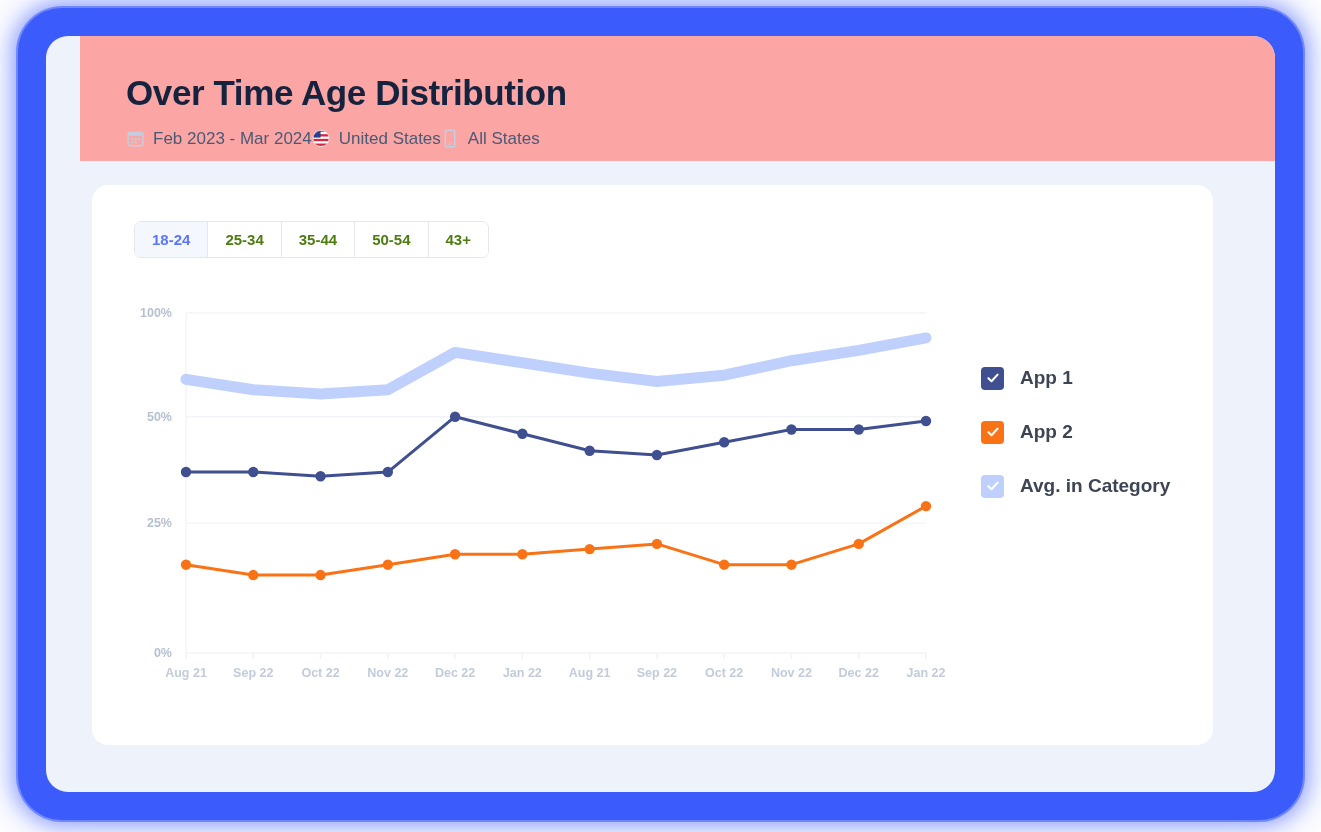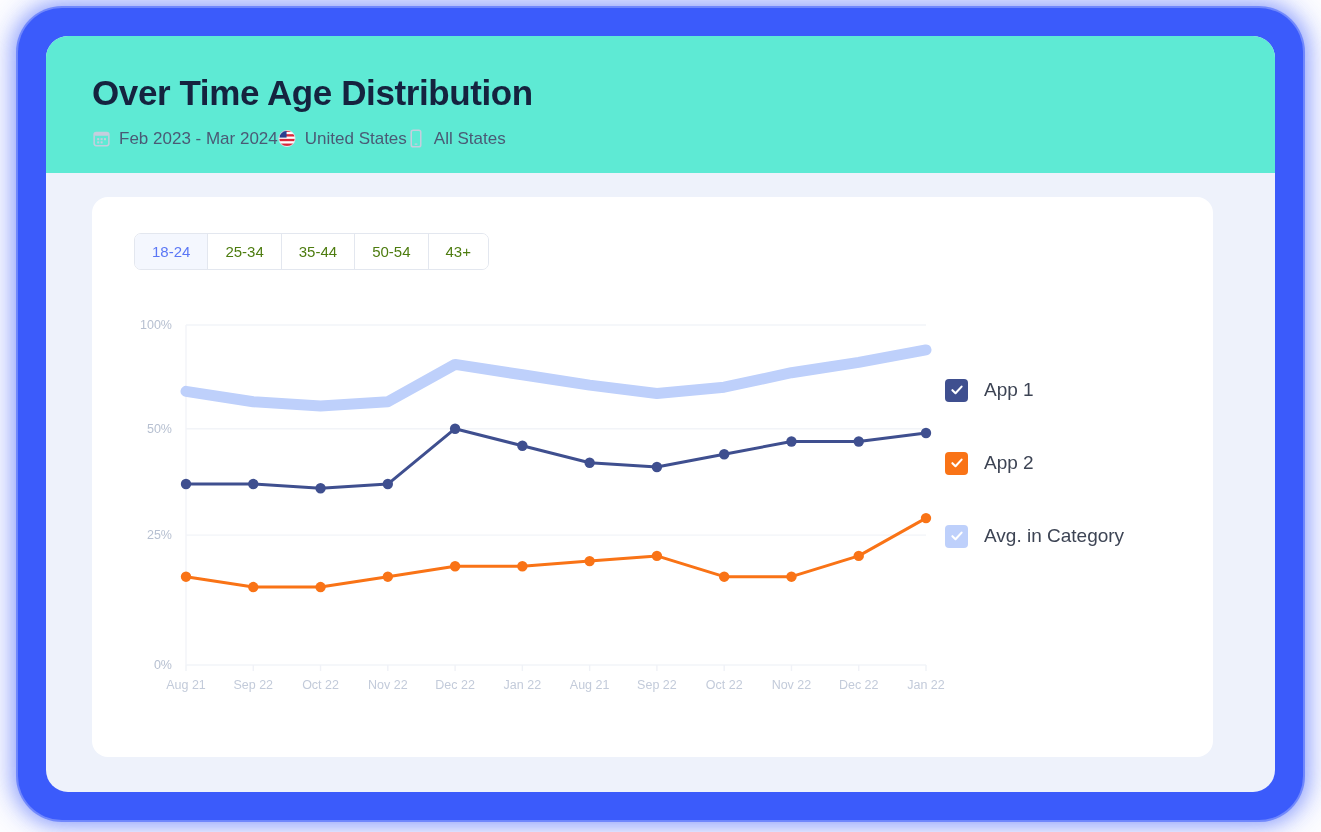--- a/index.html
+++ b/index.html
@@ -34,22 +34,23 @@
     width: 100%;
     height: 100%;
     background: #eef2fb;
     border-radius: 22px;
     overflow: hidden;
     position: relative;
   }
 
   
   #page-header {
-    background: #5eead4;
-    padding: 38px 0 24px 46px;
+    background: #fca5a5;
+    padding: 38px 0 12px 46px;
+    margin-left: 34px;
   }
   #page-title {
     font-size: 35px;
     font-weight: 700;
     color: #15233f;
     letter-spacing: -0.4px;
     line-height: 1.1;
     margin: 0 0 16px 0;
   }
   #meta-row {
@@ -68,20 +69,21 @@
     align-items: center;
     justify-content: center;
     width: 18px;
     height: 20px;
     flex: 0 0 auto;
   }
 
   
   #body-area {
     padding: 24px 62px 40px 46px;
+    font-weight: bold;
   }
   #chart-card {
     background: #ffffff;
     border-radius: 16px;
     height: 560px;
     position: relative;
     box-sizing: border-box;
     padding: 30px 36px;
   }
 
@@ -133,25 +135,25 @@
   }
   .x-label {
     font-family: "Liberation Sans", sans-serif;
     font-size: 12.5px;
     fill: #c3cbda;
   }
 
   
   #legend {
     position: absolute;
-    left: 817px;
+    left: 853px;
     top: 62px;
     display: flex;
     flex-direction: column;
-    gap: 50px;
+    gap: 31px;
   }
   .legend-item {
     display: flex;
     align-items: center;
     gap: 16px;
     cursor: pointer;
   }
   .legend-box {
     width: 23px;
     height: 23px;

